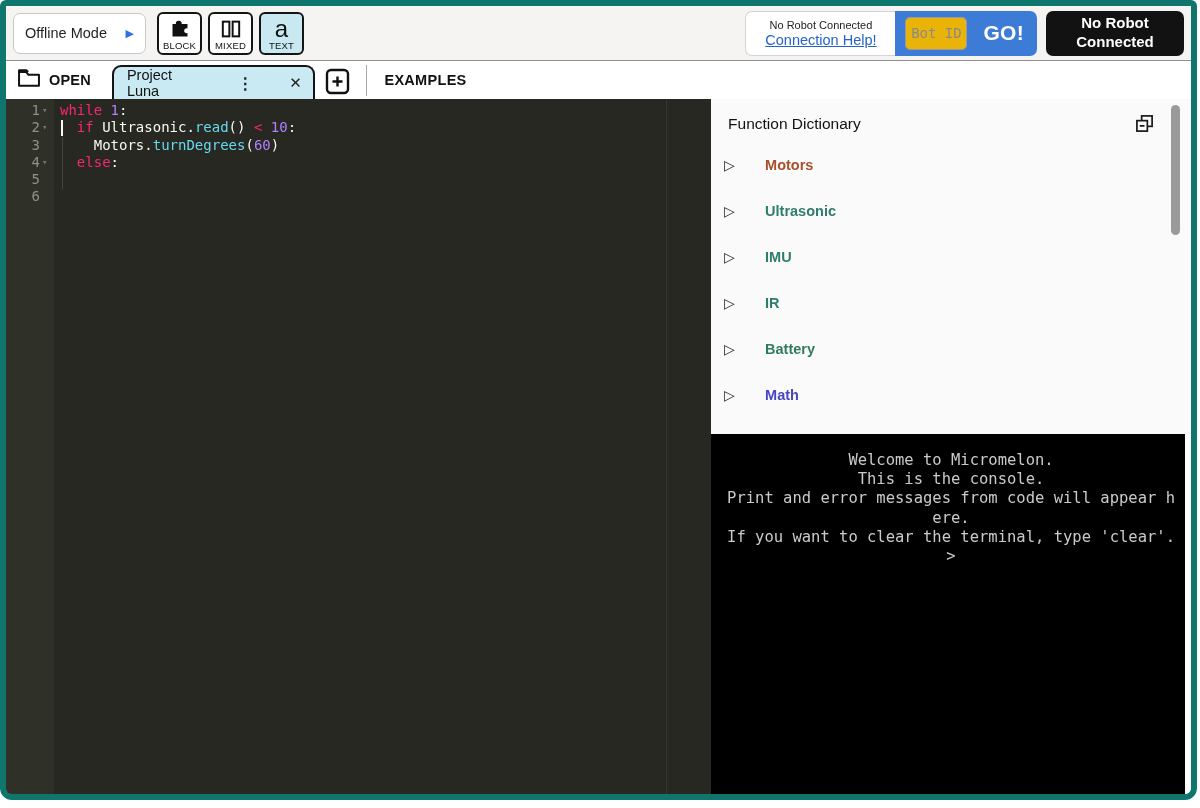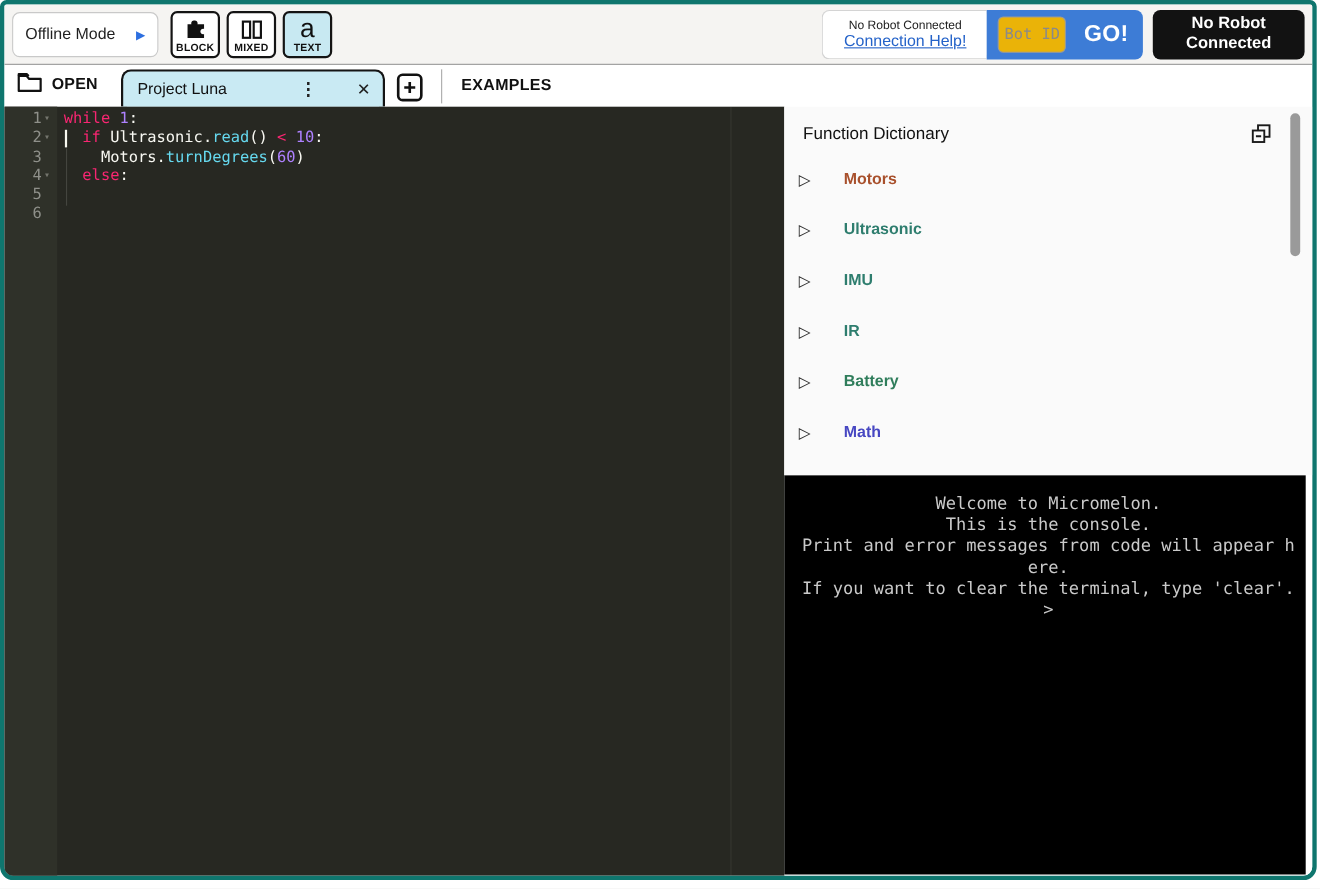--- a/index.html
+++ b/index.html
@@ -1,30 +1,30 @@
 <!DOCTYPE html>
 <html><head>
 <meta charset="utf-8">
 <style>
   * { margin:0; padding:0; box-sizing:border-box; }
   html,body { width:1200px; height:808px; background:#fff; font-family:"Liberation Sans", sans-serif; }
-  .app { position:relative; width:1197px; height:800px; border:4px solid #0f766e;
+  .app { position:relative; width:1197px; height:800px; border:6px solid #0f766e;
          border-radius:6px 6px 12px 12px; overflow:hidden; background:#fff; }
 
   
   .toolbar-top { height:55px; background:#F5F4F2; border-bottom:1px solid #8f8f8f;
                  display:flex; align-items:center; padding:0 7px; }
   .offline-select { width:133px; height:41px; background:#fff; border:1px solid #c9c9c9; border-radius:7px;
                     display:flex; align-items:center; padding:0 11px; font-size:14.5px; color:#1f1f1f; cursor:pointer; }
   .offline-select .arrow { margin-left:auto; color:#2D6FE0; font-size:11px; }
   .mode-btn { width:45px; height:43px; margin-left:6px; background:#fff; border:2px solid #141414; border-radius:6px;
               display:flex; flex-direction:column; align-items:center; justify-content:center; cursor:pointer; padding-top:2px; }
   .mode-btn.first { margin-left:11px; }
   .mode-btn.active { background:#C8E9F2; }
-  .mode-btn .mlabel { font-size:9.5px; font-weight:700; color:#111; letter-spacing:.2px; }
+  .mode-btn .mlabel { font-size:9.5px; font-weight:400; color:#111; letter-spacing:.2px; }
   .mode-btn .micon { height:22px; display:flex; align-items:center; justify-content:center; }
   .mode-btn .micon .aglyph { font-size:24px; line-height:20px; color:#111; font-weight:400; }
   .spacer { flex:1; }
   .conn-panel { width:150px; height:45px; background:#fff; border:1px solid #d4d4d4; border-right:none;
                 border-radius:7px 0 0 7px; display:flex; flex-direction:column; align-items:center; justify-content:center; }
   .conn-status { font-size:11px; color:#222; }
   .conn-link { font-size:14.5px; color:#2563C9; text-decoration:underline; cursor:pointer; margin-top:1px; }
   .go-group { height:45px; background:#3D7CD6; border-radius:0 7px 7px 0; display:flex; align-items:center;
               padding:0 13px 0 10px; }
   .botid-input { width:62px; height:33px; border:1px solid #9a9a9a; border-radius:5px; background:#eab308;
@@ -32,21 +32,21 @@
   .botid-input::placeholder { color:#8a8a8a; }
   .go-label { color:#fff; font-weight:800; font-size:21px; margin-left:16px; cursor:pointer; letter-spacing:.3px; }
   .robot-badge { margin-left:9px; width:138px; height:45px; background:#121212; border-radius:7px; color:#fff;
                  font-weight:700; font-size:15px; display:flex; align-items:center; justify-content:center;
                  text-align:center; line-height:1.25; padding:0 20px; }
 
   
   .toolbar-tabs { height:38px; background:#fff; display:flex; align-items:flex-end; }
   .open-btn { display:flex; align-items:center; gap:8px; margin:0 0 8px 11px; cursor:pointer; }
   .open-btn .olabel { font-weight:700; font-size:14.5px; color:#111; letter-spacing:.2px; }
-  .file-tab { margin-left:21px; width:240px; height:34px; background:#C9EAF3; border:2px solid #141414; border-bottom:none;
+  .file-tab { margin-left:21px; width:203px; height:34px; background:#C9EAF3; border:2px solid #141414; border-bottom:none;
               border-radius:9px 9px 0 0; display:flex; align-items:center; padding:0 6px 0 13px; cursor:pointer;gap:24px; }
   .file-tab .tab-title { flex:1; font-size:14.5px; color:#111; }
   .file-tab .kebab { font-size:16px; font-weight:700; color:#222; padding:0 7px; cursor:pointer; }
   .file-tab .closex { font-size:15px; color:#222; padding:0 5px; cursor:pointer; }
   .newfile-btn { margin:0 0 3px 9px; cursor:pointer; display:flex; }
   .vdivider { width:1.5px; height:31px; background:#a9a9a9; margin:0 0 3px 15px; }
   .examples-btn { margin:0 0 11px 17px; font-weight:700; font-size:14.5px; color:#111; letter-spacing:.3px; cursor:pointer; }
 
   
   .main { display:flex; height:702px; }

